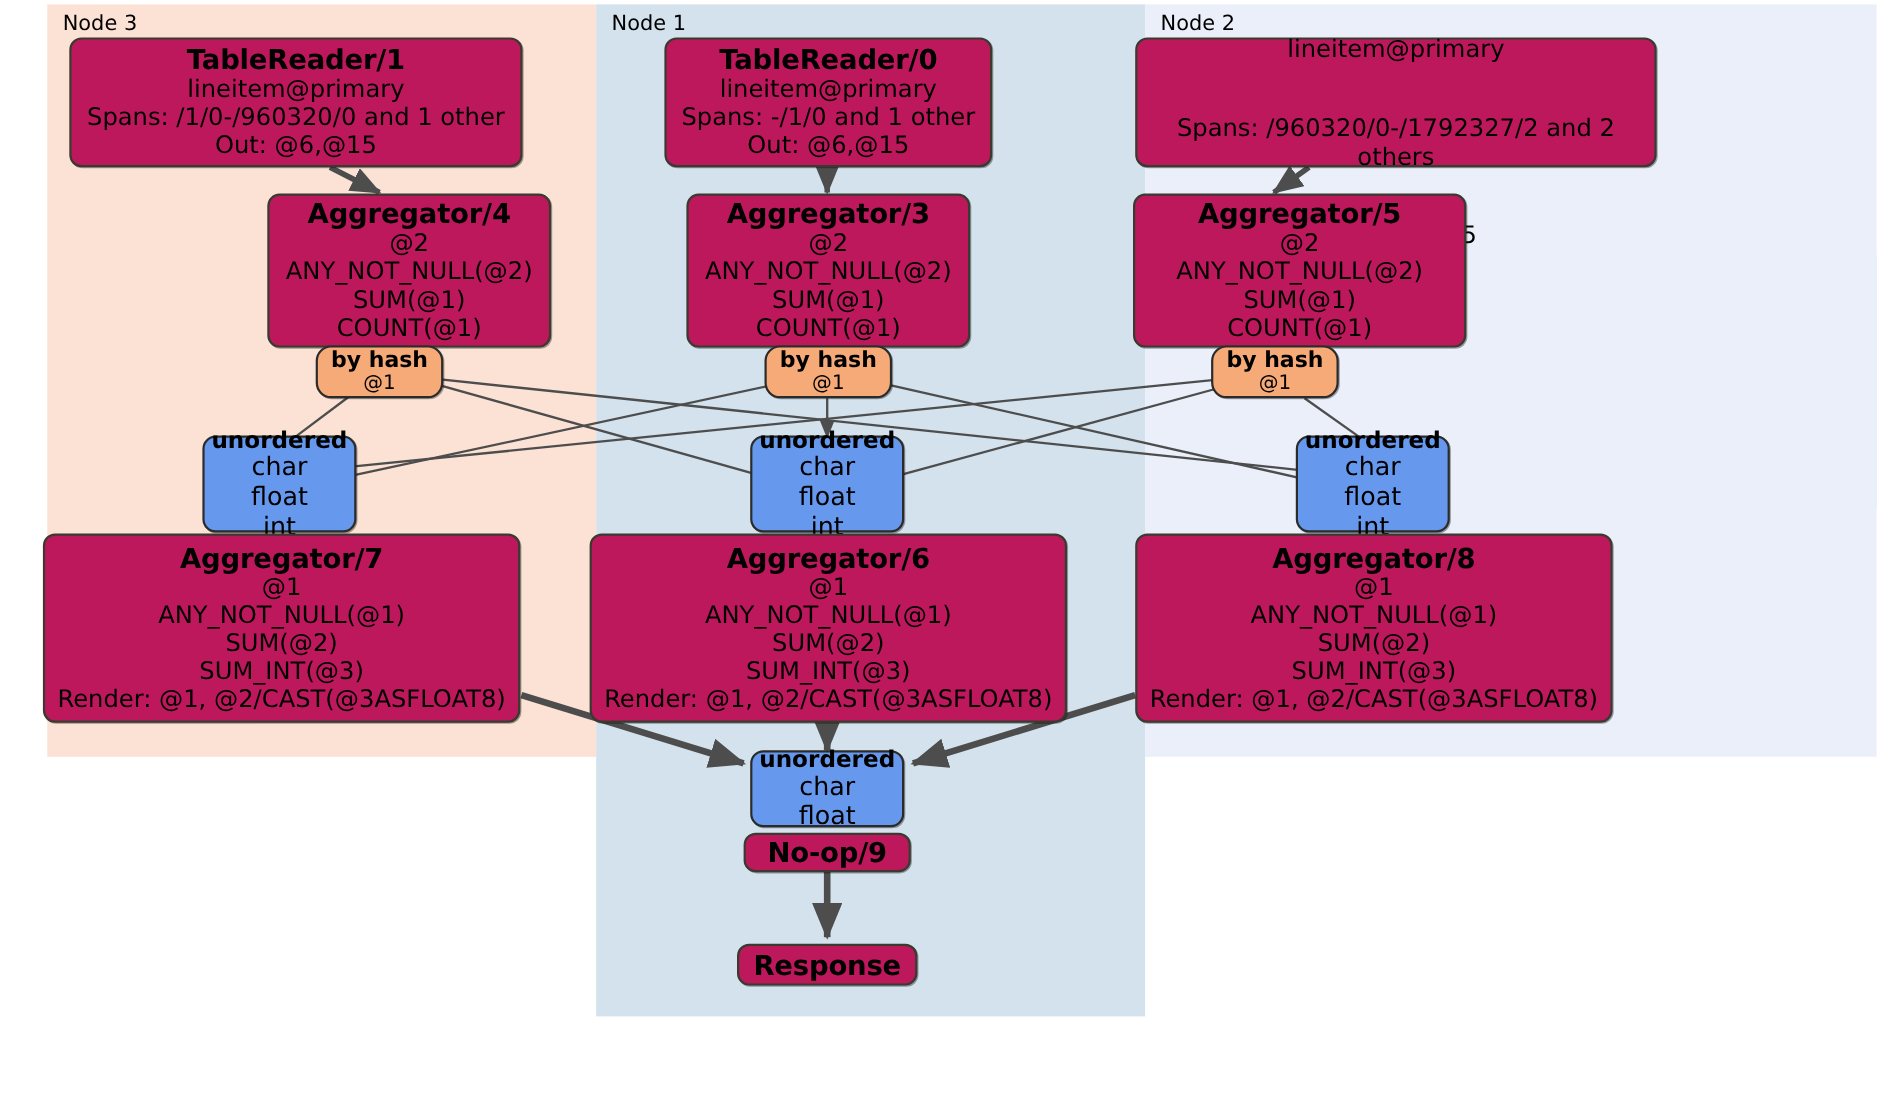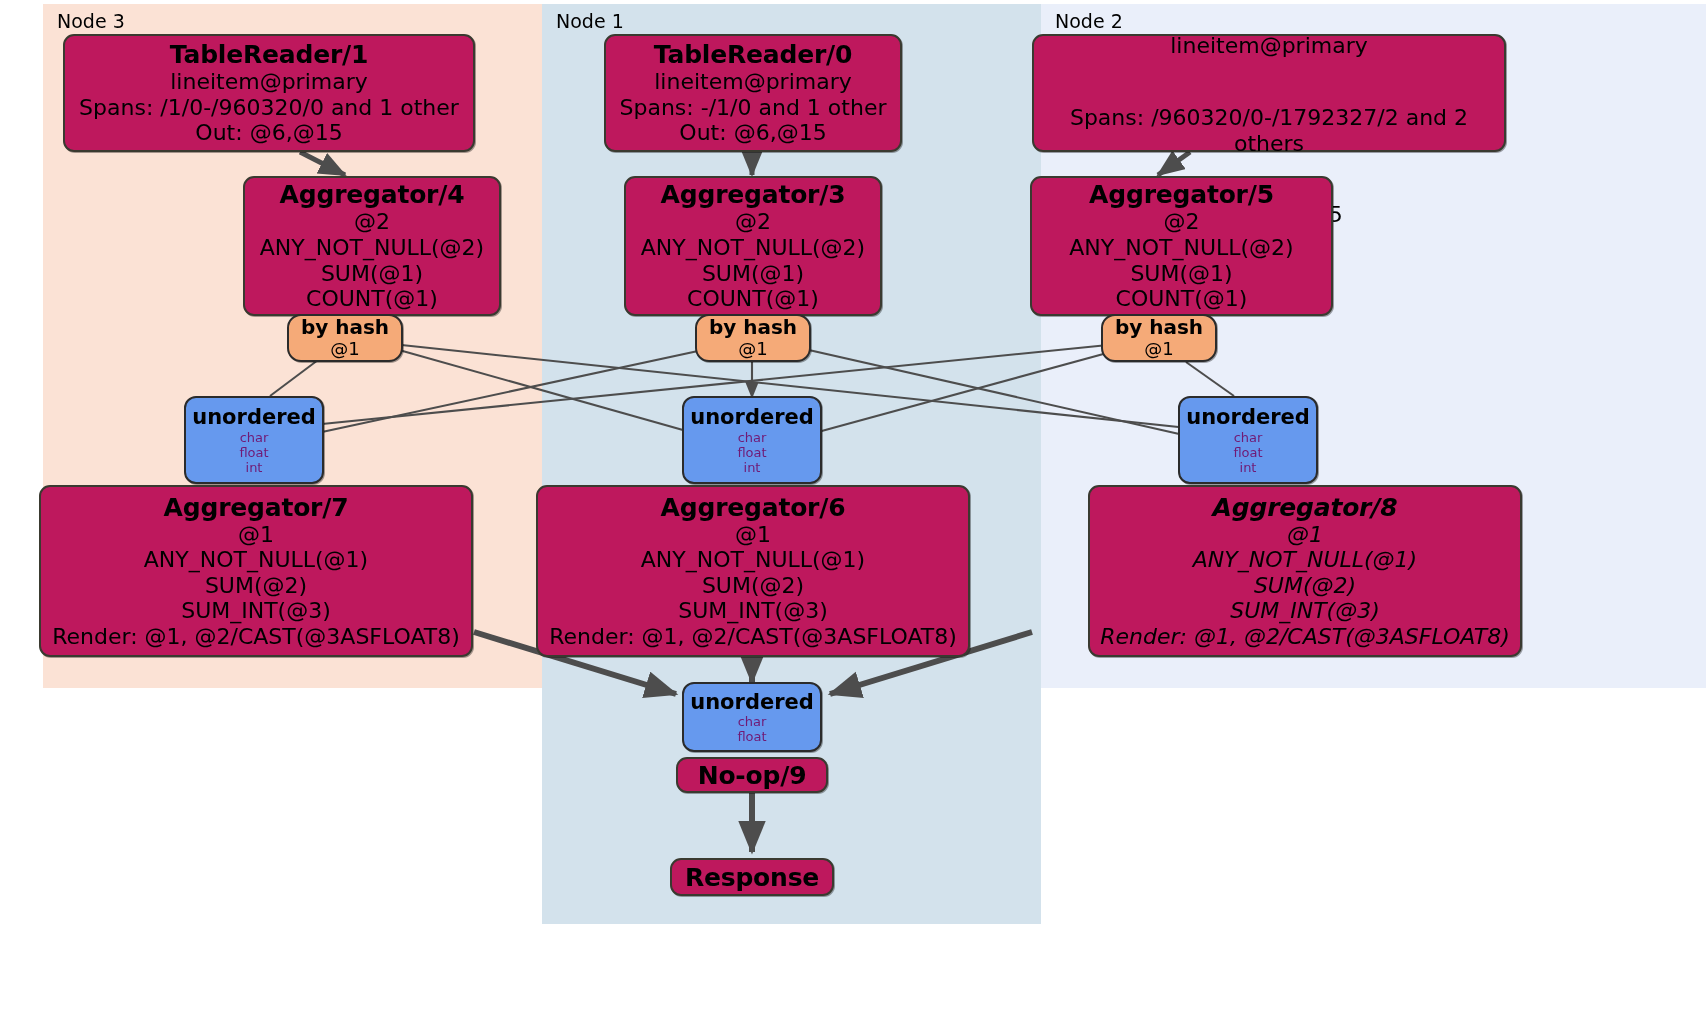--- a/index.html
+++ b/index.html
@@ -71,22 +71,22 @@
     border: 2px solid #2b2b2b;
     border-radius: 12px;
     box-shadow: 1px 1px 0 rgba(0,0,0,0.35);
   }
   .router .title {
     font-weight: bold;
     font-size: 21px;
     color: #000;
   }
   .router .sub {
-    font-size: 13px;
-    color: #701a75;
+    font-size: 23px;
+    color: #000000;
   }
 
   .hashpill {
     background: #f5aa78;
     border: 2px solid #2b2b2b;
     border-radius: 14px;
     box-shadow: 1px 1px 0 rgba(0,0,0,0.35);
   }
   .hashpill .title {
     font-weight: bold;
@@ -258,21 +258,21 @@
 
 <div class="box proc layer-box" style="left:536px; top:485px; width:434px; height:172px;">
   <div class="title">Aggregator/6</div>
   <div class="sub">@1</div>
   <div class="sub">ANY_NOT_NULL(@1)</div>
   <div class="sub">SUM(@2)</div>
   <div class="sub">SUM_INT(@3)</div>
   <div class="sub">Render: @1, @2/CAST(@3ASFLOAT8)</div>
 </div>
 
-<div class="box proc layer-box" style="left:1088px; top:485px; width:434px; height:172px;font-style:italic;">
+<div class="box proc layer-box" style="left:1032px; top:485px; width:434px; height:172px;">
   <div class="title">Aggregator/8</div>
   <div class="sub">@1</div>
   <div class="sub">ANY_NOT_NULL(@1)</div>
   <div class="sub">SUM(@2)</div>
   <div class="sub">SUM_INT(@3)</div>
   <div class="sub">Render: @1, @2/CAST(@3ASFLOAT8)</div>
 </div>
 
 <div class="box router layer-box" style="left:682px; top:682px; width:140px; height:70px;">
   <div class="title">unordered</div>

